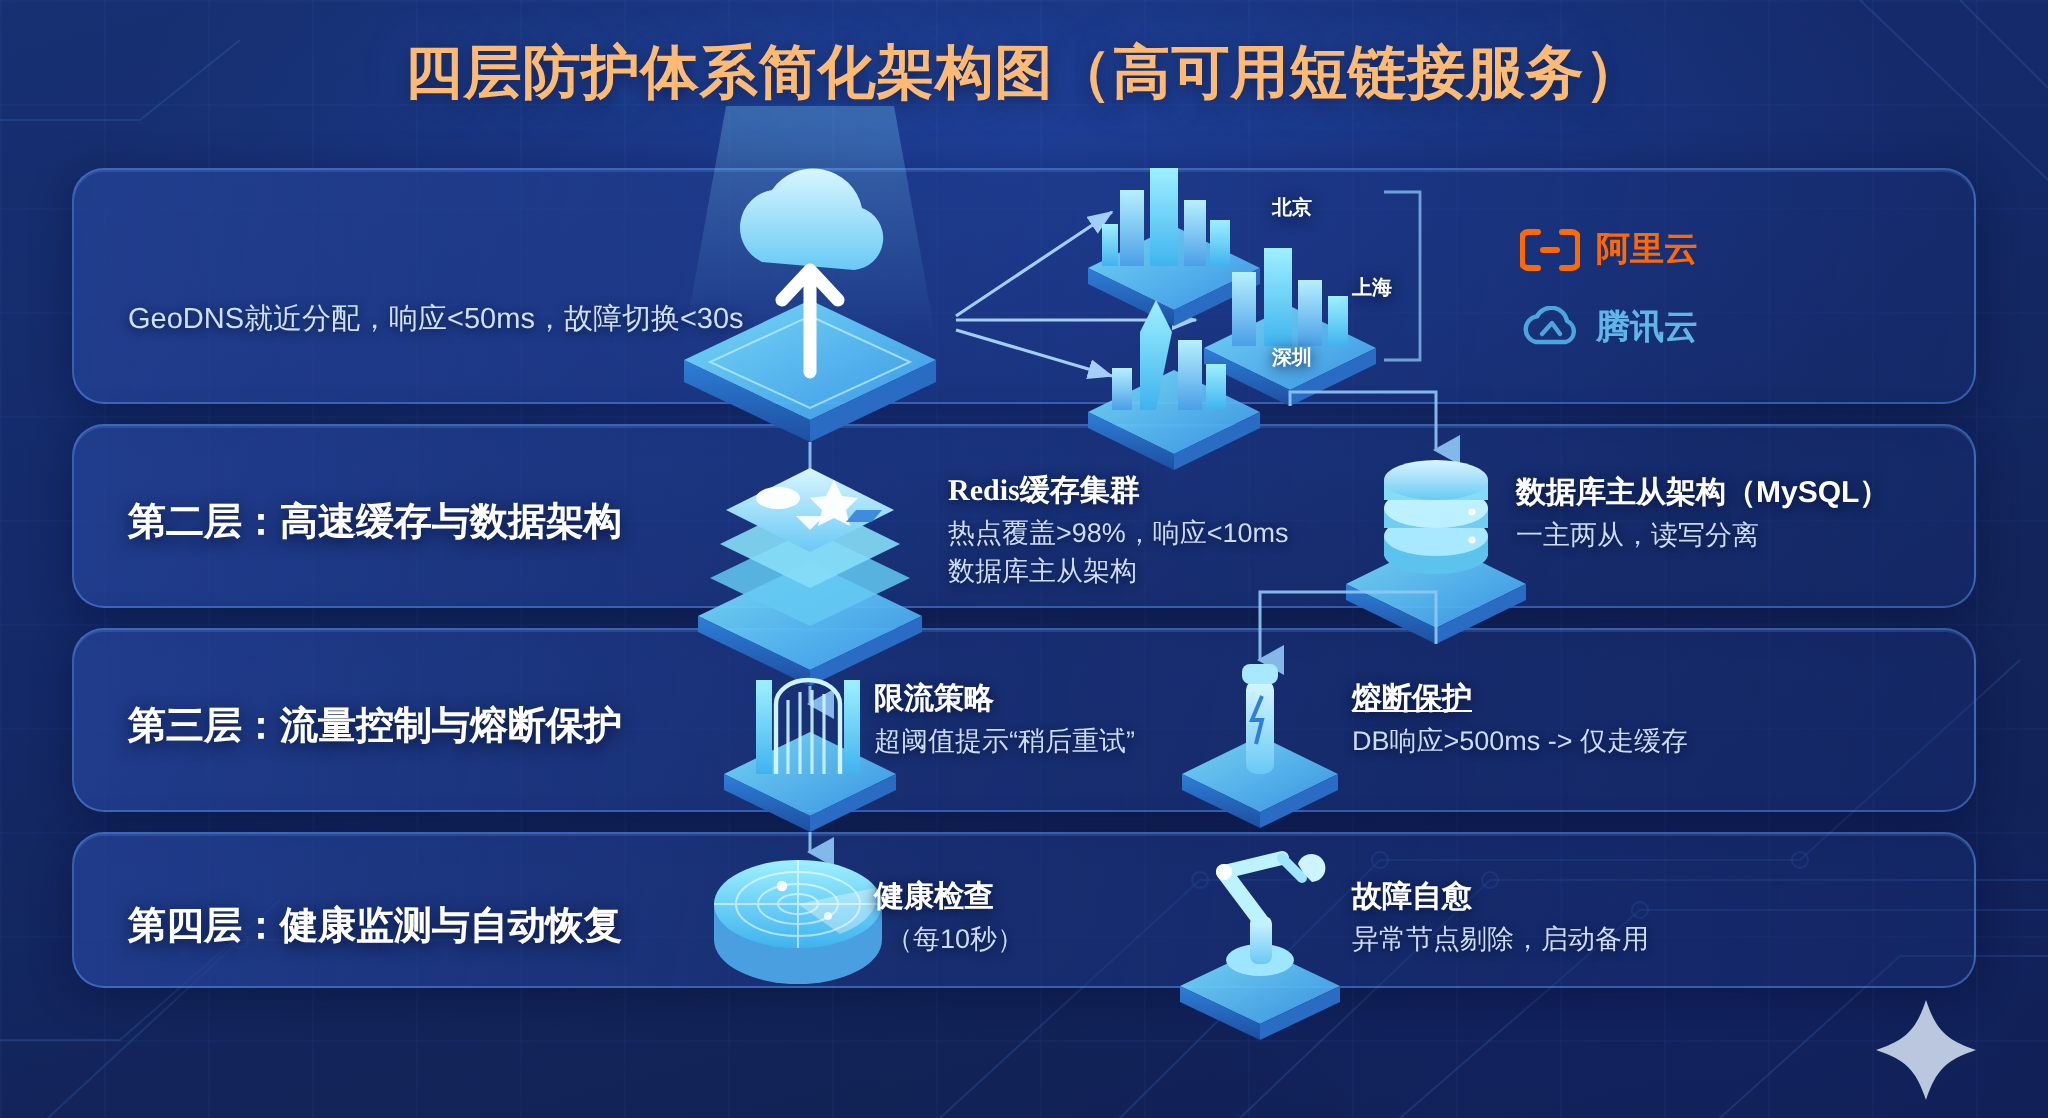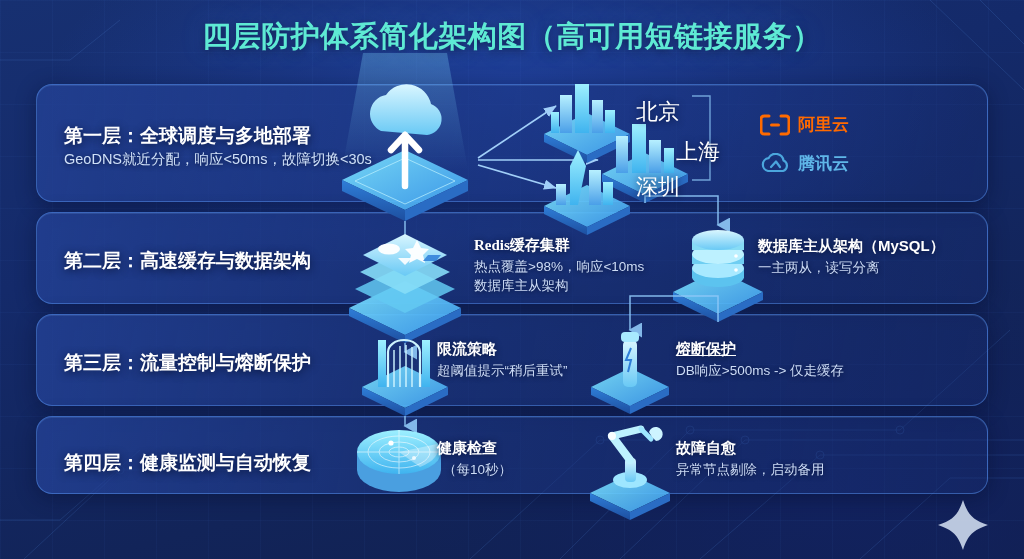--- a/index.html
+++ b/index.html
@@ -24,21 +24,21 @@
     background-image:
       linear-gradient(rgba(90,150,255,.045) 1px, transparent 1px),
       linear-gradient(90deg, rgba(90,150,255,.045) 1px, transparent 1px);
     background-size:52px 52px;
   }
 
   
   #title{
     position:absolute; top:17px; left:0; width:100%;
     text-align:center; font-size:29px; font-weight:bold;
-    color:#5eead4; letter-spacing:.5px;
+    color:#fdba74; letter-spacing:.5px;
     text-shadow:0 2px 10px rgba(10,20,60,.85), 0 0 22px rgba(80,150,255,.35);
   }
 
   
   .layer{
     position:absolute; left:36px; width:952px;
     border-radius:16px;
     background:linear-gradient(100deg, rgba(36,66,150,.78) 0%, rgba(28,54,130,.55) 45%, rgba(24,46,116,.38) 100%);
     border:1px solid rgba(96,160,255,.45);
     box-shadow:inset 0 1px 0 rgba(150,200,255,.14), 0 4px 20px rgba(6,14,46,.45);
@@ -71,21 +71,21 @@
     position:absolute; font-size:15px; font-weight:bold; color:#ffffff;
     text-shadow:0 1px 6px rgba(8,18,52,.9); white-space:nowrap;
   }
   .node-line{
     position:absolute; font-size:13.5px; color:#cddcf6;
     text-shadow:0 1px 5px rgba(8,18,52,.9); white-space:nowrap;
   }
 
   
   .city-label{
-    position:absolute; font-size:22px; font-weight:normal; color:#ffffff;
+    position:absolute; font-size:10px; font-weight:bold; color:#ffffff;
     text-shadow:0 1px 7px rgba(8,18,52,.95); white-space:nowrap;
   }
 
   
   .vendor{ position:absolute; display:flex; align-items:center; gap:8px; }
   .vendor-name{ font-size:17px; font-weight:bold; white-space:nowrap; }
 
   
   #art{ position:absolute; inset:0; pointer-events:none; }
 </style>
@@ -113,21 +113,20 @@
     <circle cx="820" cy="455" r="4"></circle>
     <circle cx="120" cy="470" r="4"></circle>
     <circle cx="600" cy="440" r="4"></circle>
   </g>
 </svg>
 <div id="bg-grid"></div>
 
 <div id="title">四层防护体系简化架构图（高可用短链接服务）</div>
 
 <div class="layer" id="layer-1">
-  <div class="layer-title">第一层：全球调度与多地部署</div>
   <div class="layer-sub">GeoDNS就近分配，响应&lt;50ms，故障切换&lt;30s</div>
 </div>
 
 <div class="layer" id="layer-2">
   <div class="layer-title">第二层：高速缓存与数据架构</div>
 </div>
 
 <div class="layer" id="layer-3">
   <div class="layer-title">第三层：流量控制与熔断保护</div>
 </div>

